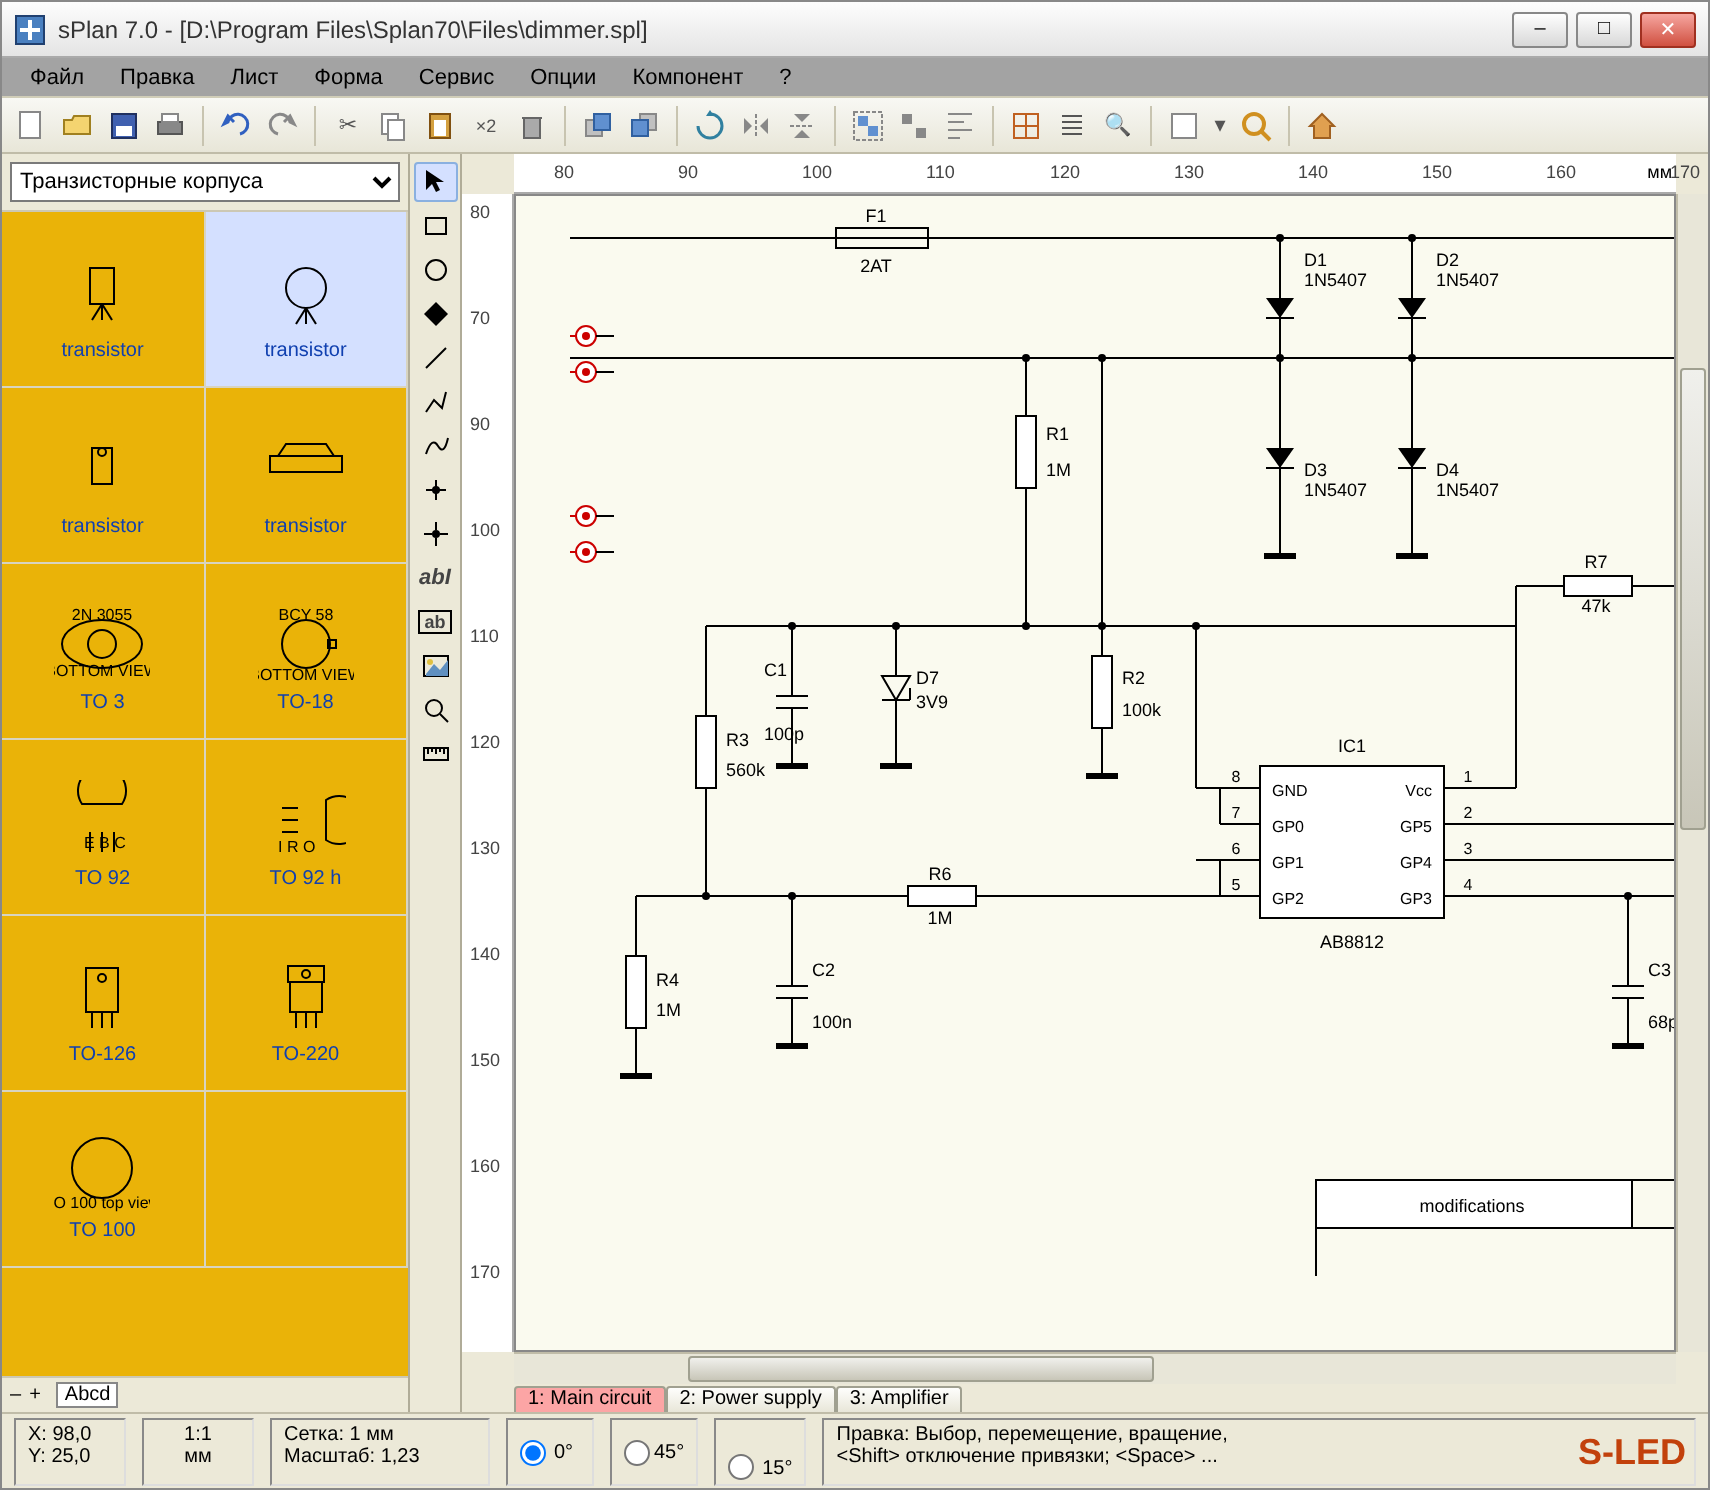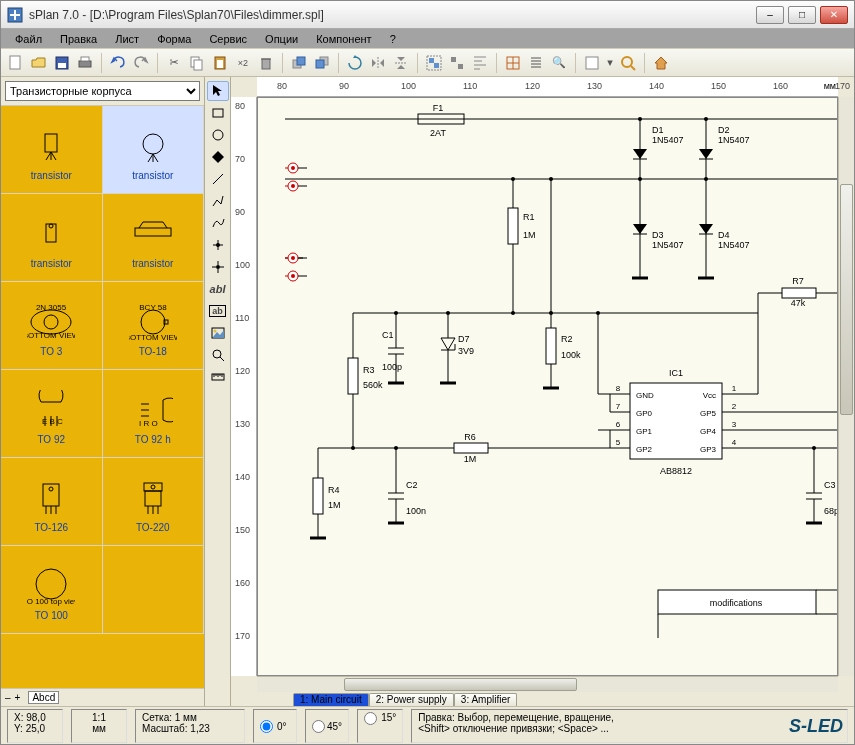--- a/index.html
+++ b/index.html
@@ -32,29 +32,29 @@
   .hruler { position:absolute; left:26px; top:0; right:16px; height:20px; background:#fff; border-bottom:1px solid #aaa; font-size:9px;}
   .vruler { position:absolute; left:0; top:20px; width:26px; bottom:30px; background:#fff; border-right:1px solid #aaa; font-size:9px;}
   .rtick { position:absolute; color:#444;}
   .canvas { position:absolute; left:26px; top:20px; right:16px; bottom:30px; background:#fafaef; overflow:hidden; border:1px solid #888;}
   .vscroll { position:absolute; right:0; top:20px; bottom:30px; width:16px; background:#e8e6d8; border-left:1px solid #c0bca8;}
   .vscroll .thumb { position:absolute; left:1px; right:1px; top:15%; height:40%; background:linear-gradient(#f0f0ec,#c8c6b8); border:1px solid #a0a090; border-radius:2px;}
   .hscroll { position:absolute; left:26px; bottom:14px; right:16px; height:16px; background:#e8e6d8; border-top:1px solid #c0bca8;}
   .hscroll .thumb { position:absolute; top:1px; bottom:1px; left:15%; width:40%; background:linear-gradient(#f0f0ec,#c8c6b8); border:1px solid #a0a090; border-radius:2px;}
   .pagetabs { position:absolute; left:26px; bottom:0; right:16px; height:14px; background:#ece9d8; display:flex; align-items:flex-end; gap:0;}
   .ptab { border:1px solid #a0a090; border-bottom:none; background:linear-gradient(#fefefc,#e8e6d8); padding:0 6px; font-size:10px; border-radius:2px 2px 0 0; cursor:pointer; height:13px; line-height:12px;}
-  .ptab.active { background:#1d4ed8;margin-left:36px;}
+  .ptab.active { background:#fca5a5;}
   .statusbar { height: 40px; background:#ece9d8; border-top:1px solid #c0bca8; display:flex; align-items:flex-start; gap:8px; padding:2px 6px; font-size:10px;}
   .statcell { border:1px inset #ddd; background:#ece9d8; padding:2px 6px; min-width:56px; height:34px;}
   
   .schtext { font-family: Arial, sans-serif; font-size:9px; fill:#000; }
   .schtext-s { font-size:8px; }
   .mm { position:absolute; right:2px; top:4px; font-size:9px;}
   svg { display:block;}
-  .logo { position:absolute; right:12px; bottom:8px; font-style:italic; font-weight:bold; color:#0c4a6e; font-size:18px; pointer-events:none; z-index:5;}
+  .logo { position:absolute; right:12px; bottom:8px; font-weight:bold; color:#c2410c; font-size:18px; pointer-events:none; z-index:5;}
 </style>
 </head>
 <body>
 
 <div class="titlebar">
   <svg class="icon" viewBox="0 0 16 16">
       <rect x="1" y="1" width="14" height="14" fill="#4a80c0" stroke="#204070"></rect>
       <path d="M3 8 L13 8 M8 3 L8 13" stroke="#fff" stroke-width="2"></path>
     </svg>
   <div class="title">sPlan 7.0 - [D:\Program Files\Splan70\Files\dimmer.spl]</div>
@@ -710,21 +710,21 @@
     <span>Масштаб:</span> <span>1,23</span>
   </div>
   <div class="statcell" style="display:flex;align-items:center;gap:4px;min-width:44px;">
     <input type="radio" checked="" style="">
       <span>0°</span>
   </div>
   <div class="statcell" style="display:flex;align-items:center;gap:2px;min-width:44px;">
     <input type="radio" style="">
       <span>45°</span>
   </div>
-  <div class="statcell" style="display:flex;align-items:flex-start;gap:4px;min-width:44px;">
+  <div class="statcell" style="display:flex;align-items:flex-end;gap:4px;min-width:44px;">
     <input type="radio" style="">
       <span>15°</span>
   </div>
   <div class="statcell" style="flex:1; white-space:pre-line;">Правка: Выбор, перемещение, вращение, 
 &lt;Shift&gt; отключение привязки; &lt;Space&gt; ...</div>
 </div>
 
 <div class="logo">S-LED</div>
 
 </body></html>

